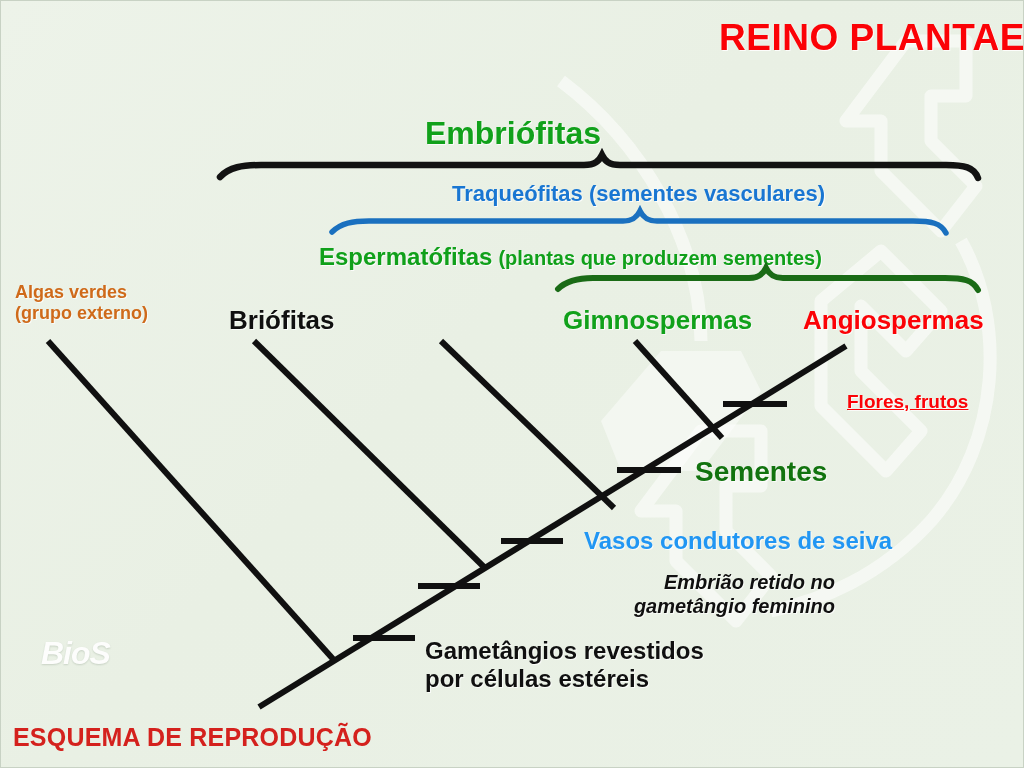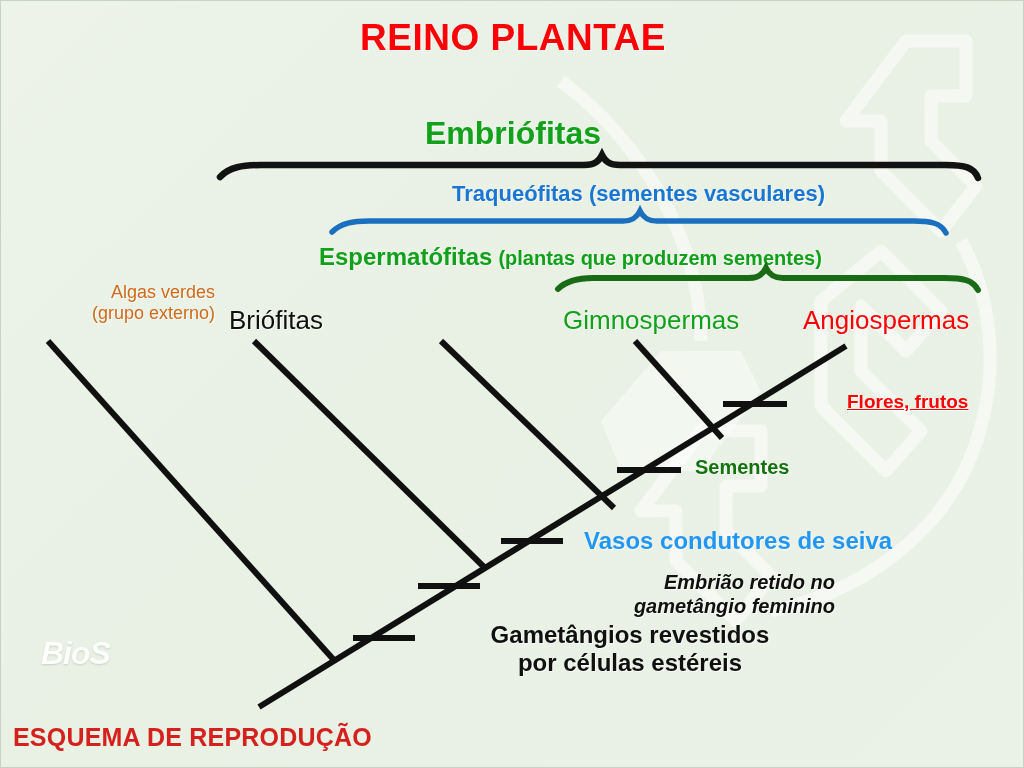--- a/index.html
+++ b/index.html
@@ -38,21 +38,21 @@
   }
   .txt {
     position: absolute;
     white-space: nowrap;
     line-height: 1.05;
   }
   
   #title {
     left: 0; top: 18px;
     width: 1024px;
-    text-align: center;
+    text-align: right;
     font-size: 37px;
     font-weight: bold;
     color: #fb0206;
     letter-spacing: 0.5px;
     text-shadow: 1px 1px 0 rgba(255,255,255,0.85);
   }
   
   #embriofitas {
     left: 0; top: 116px;
     width: 1024px;
@@ -85,23 +85,22 @@
   }
   #espermatofitas-gloss {
     font-size: 20px;
     font-weight: bold;
     color: #10a01a;
     text-shadow: 1px 1px 0 rgba(255,255,255,0.8);
     margin-left: 6px;
   }
   
   .taxon {
-    font-weight: normal;
+    font-weight: bold;
     text-shadow: 1px 1px 0 rgba(255,255,255,0.75);
-    text-align: right;
   }
   #taxon-algas {
     left: 14px; top: 281px;
     font-size: 18px;
     color: #cf6a1a;
     line-height: 1.15;
     white-space: normal;
     width: 200px;
   }
   #taxon-briofitas {
@@ -130,42 +129,42 @@
     text-shadow: 1px 1px 0 rgba(255,255,255,0.75);
   }
   #trait-flores {
     left: 846px; top: 391px;
     font-size: 19px;
     color: #fb0206;
     text-decoration: underline;
   }
   #trait-sementes {
     left: 694px; top: 456px;
-    font-size: 20px;
+    font-size: 28px;
     color: #12730f;
   }
   #trait-vasos {
     left: 583px; top: 527px;
     font-size: 24px;
     color: #2196f3;
   }
   #trait-embriao {
     left: 430px; top: 570px;
     width: 404px;
     text-align: right;
     font-size: 20px;
     color: #101010;
     white-space: normal;
     line-height: 1.18;
     font-style: italic;
   }
   #trait-gametangios {
-    left: 424px; top: 620px;
+    left: 424px; top: 636px;
     width: 410px;
-    text-align: center;
+    text-align: left;
     font-size: 24px;
     color: #101010;
     white-space: normal;
     line-height: 1.18;
   }
   
   #footer-note {
     left: 12px; top: 723px;
     font-size: 25px;
     font-weight: bold;

